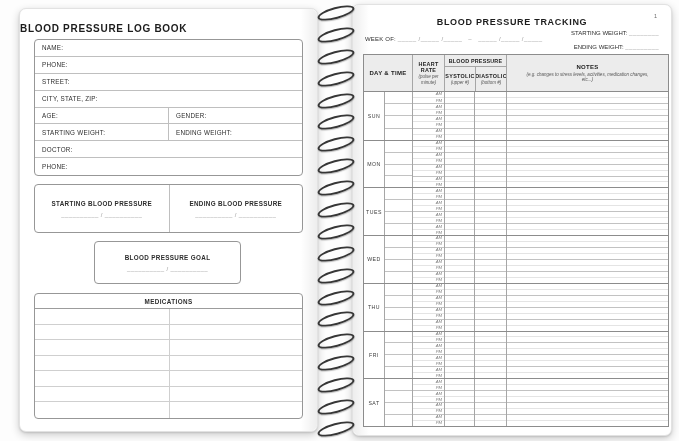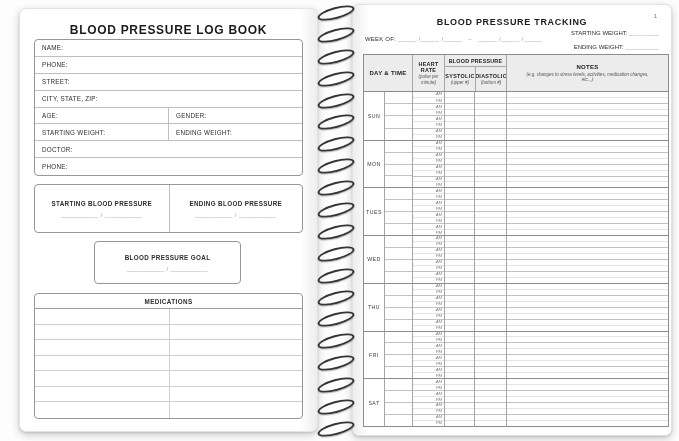--- a/index.html
+++ b/index.html
@@ -24,22 +24,22 @@
     background: linear-gradient(to left, rgba(0,0,0,0), rgba(0,0,0,0.07));
     border-radius: 7px 0 0 7px; }
   
   .spiral { position:absolute; left:313px; top:7px; width:48px; height:428px;
     display:flex; flex-direction:column; justify-content:space-between; z-index:6; }
   .ring { width:38px; height:12px; margin-left:4px;
     border:2.6px solid #363636; border-radius:50%;
     transform: rotate(-15deg);
     box-shadow: 0 1px 1px rgba(0,0,0,.25); background: transparent; }
   
-  .l-title { position:absolute; top:14px; left:0; right:0; text-align:center;
-    font-size:12px; font-weight:bold; letter-spacing:.7px; color:#1c1c1c; }
+  .l-title { position:absolute; top:14px; left:0; right:0; 
+    font-size:10px; font-weight:bold; letter-spacing:.7px; color:#1c1c1c; }
   .info-box { position:absolute; top:30px; left:14px; right:14px; height:137px;
     border:1px solid #979797; border-radius:4px; display:grid; grid-auto-rows:1fr; overflow:hidden; }
   .info-row { display:flex; border-bottom:1px solid #bfbfbf; }
   .info-row:last-child { border-bottom:none; }
   .info-cell { flex:1; display:flex; align-items:center; padding-left:7px;
     font-size:6.3px; letter-spacing:.25px; color:#2d2d2d; overflow:hidden; }
   .info-cell + .info-cell { border-left:1px solid #bfbfbf; }
   .bp-box { position:absolute; top:175px; left:14px; right:14px; height:49px;
     border:1px solid #979797; border-radius:4px; display:grid;
     grid-template-columns:1fr 1fr; overflow:hidden; }

